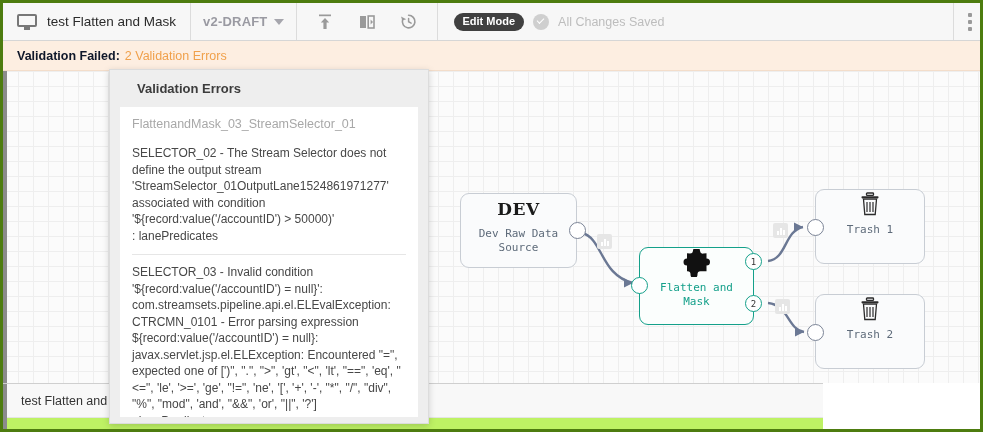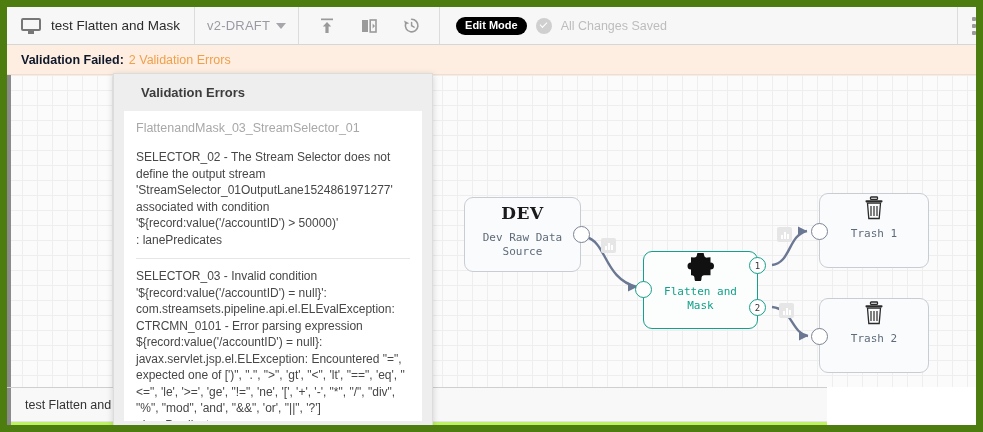--- a/index.html
+++ b/index.html
@@ -10,21 +10,21 @@
   body {
     font-family: "Liberation Sans", sans-serif;
     -webkit-font-smoothing: antialiased;
   }
   #app {
     position: relative;
     width: 983px;
     height: 432px;
     overflow: hidden;
     box-sizing: border-box;
-    border: 7px solid #4d7c0f;
+    border: 3px solid #4d7c0f;
     background: #ffffff;
   }
 
   
   .toolbar {
     position: absolute;
     left: 0; top: 0;
     width: 983px;
     height: 38px;
     background: #f7f7f7;
@@ -61,21 +61,21 @@
   .monitor-icon .stand {
     position: absolute; left: 7px; top: 13px;
     width: 6px; height: 3px;
     background: #777;
   }
   .pipeline-title {
     font-size: 13.5px;
     color: #2b2b2b;
     white-space: nowrap;
   }
-  .version-group { gap: 6px; color:#9a9aa2; }
+  .version-group { gap: 6px; color:#9a9aa2;font-weight:bold; }
   .version-label {
     font-size: 13px;
     color: #9a9aa2;
     letter-spacing: .2px;
   }
   .caret-down {
     width: 0; height: 0;
     border-left: 5px solid transparent;
     border-right: 5px solid transparent;
     border-top: 6px solid #a6a6ad;
@@ -84,21 +84,21 @@
   .tb-icon {
     width: 20px; height: 20px;
     color: #9a9a9a;
     display: flex;
     align-items: center;
     justify-content: center;
   }
   .tb-icon svg { display: block; }
   .status-group { gap: 9px; padding-left: 16px; }
   .edit-mode-badge {
-    background: #000000;
+    background: #404040;
     color: #ffffff;
     font-size: 11px;
     font-weight: bold;
     padding: 3px 9px 4px;
     border-radius: 9px;
     line-height: 1;
     white-space: nowrap;
     text-align: center;
   }
   .check-circle {

